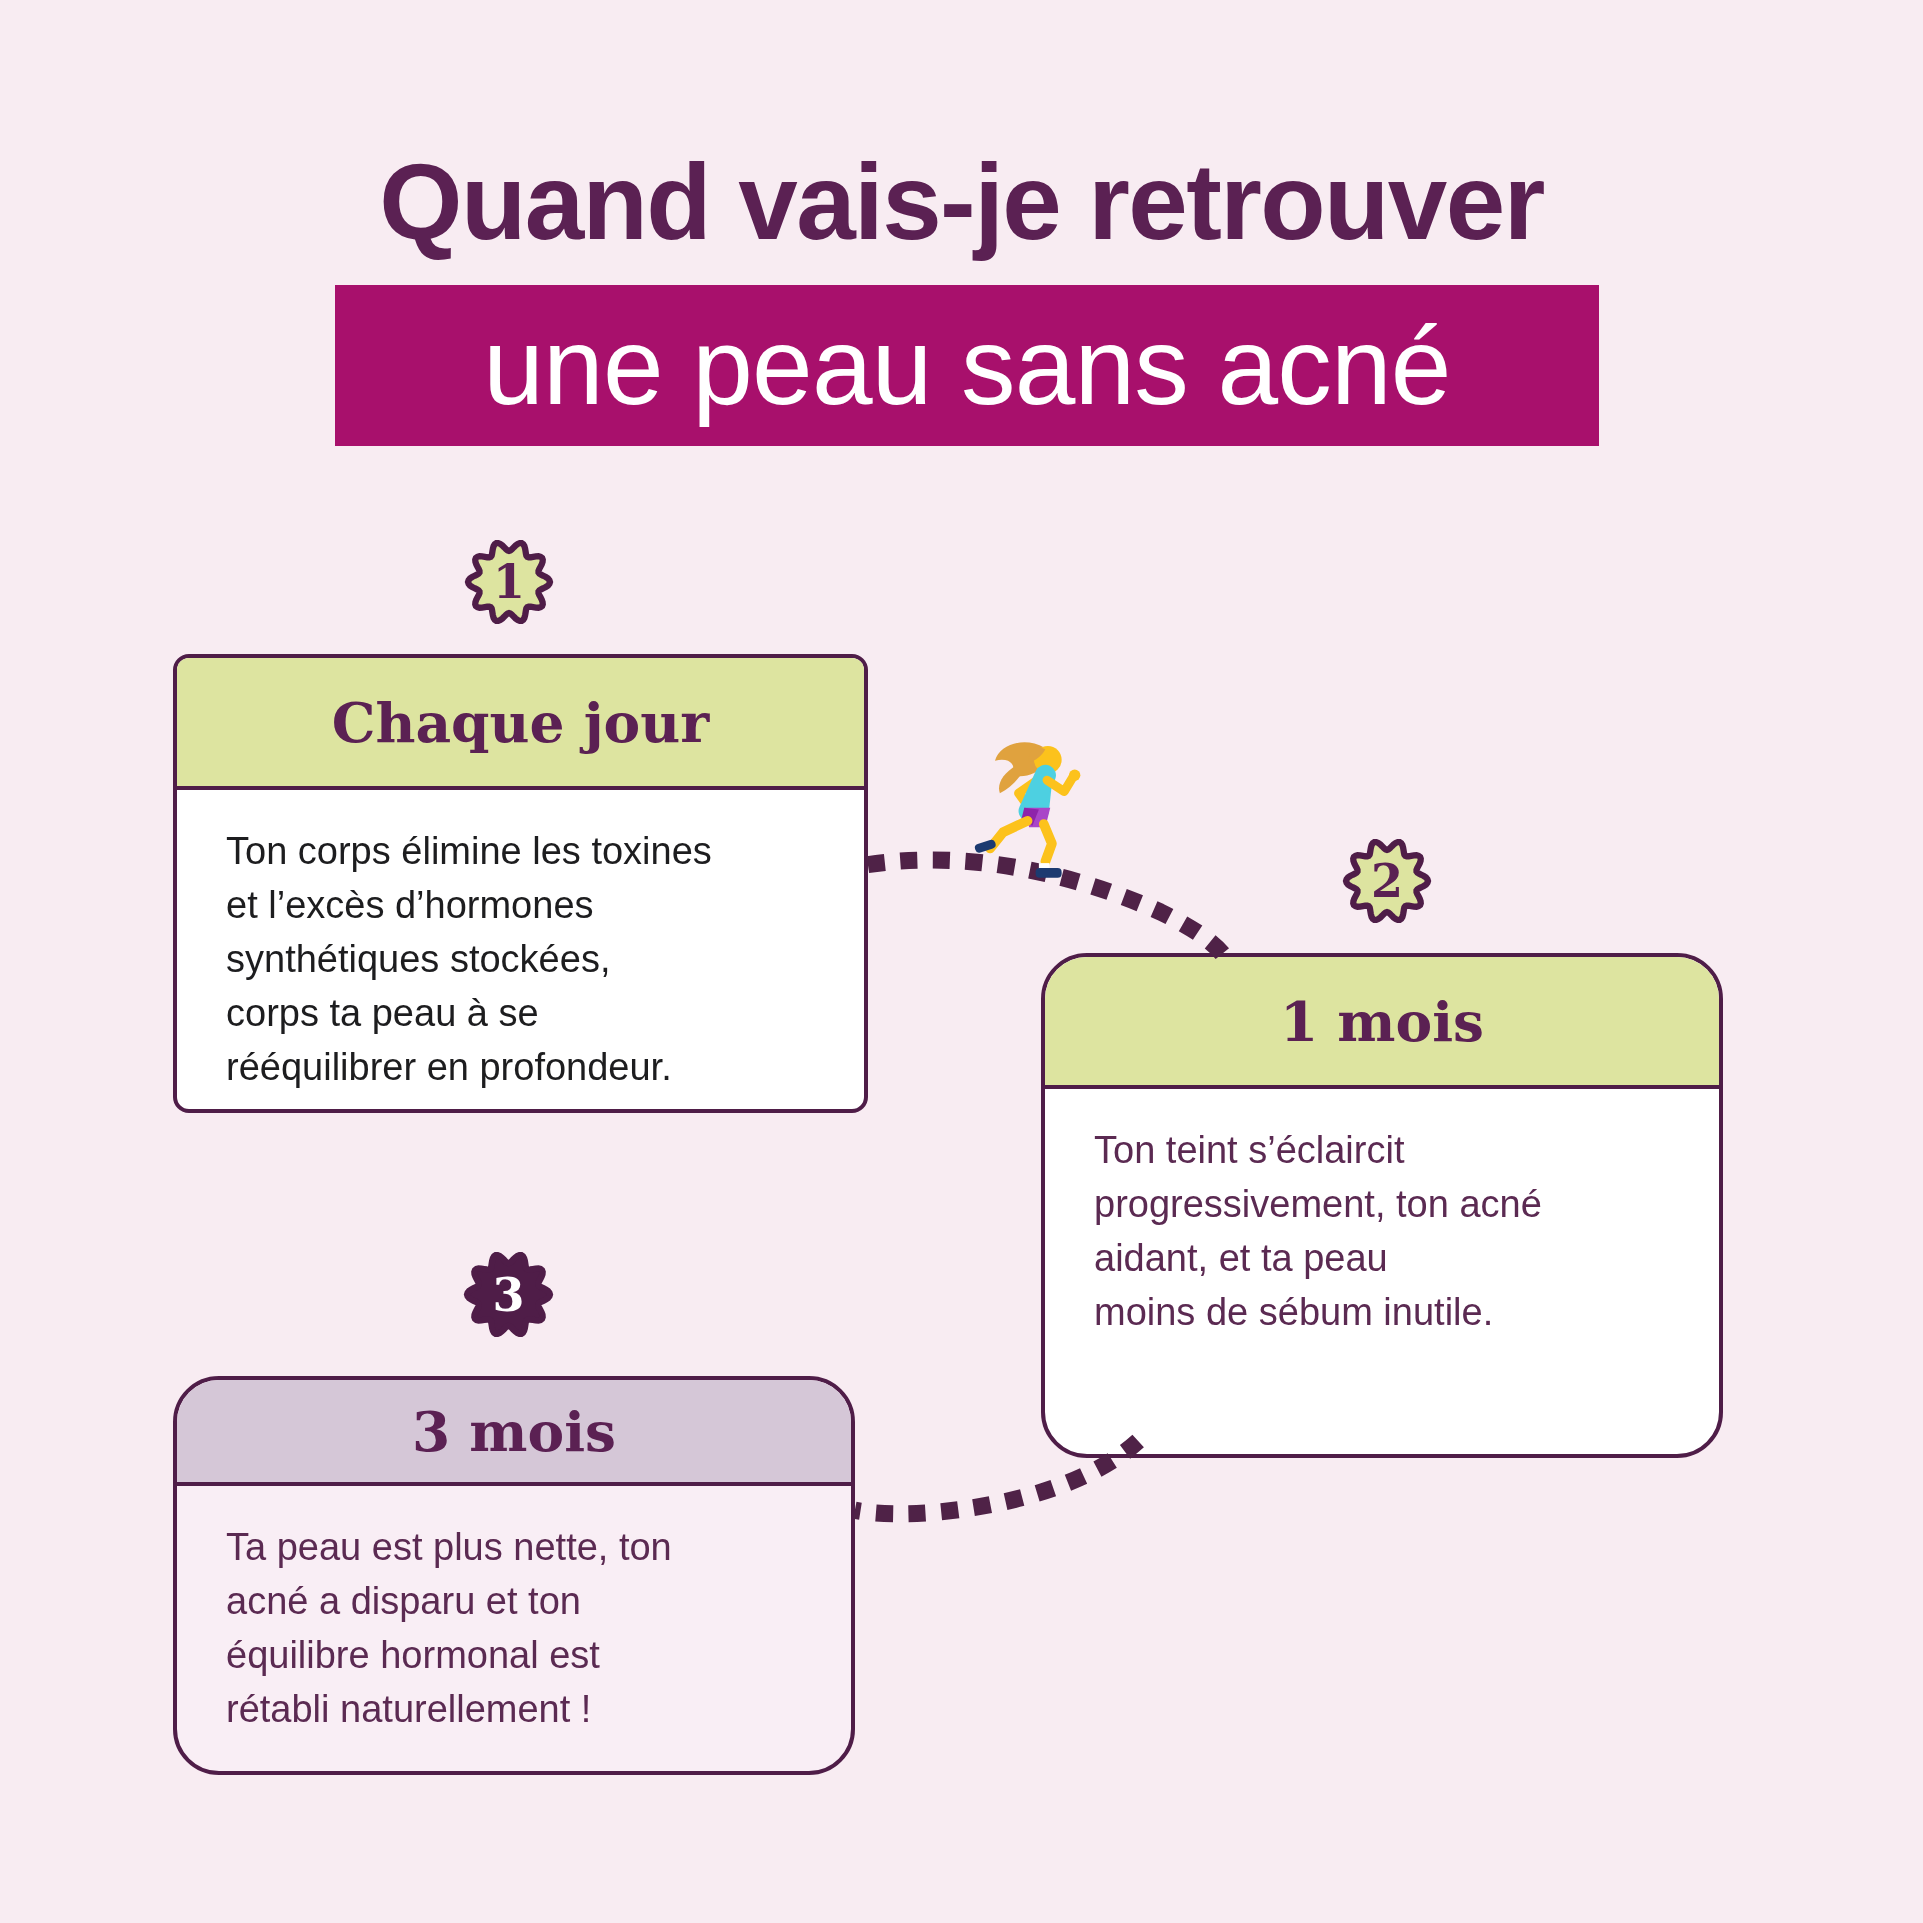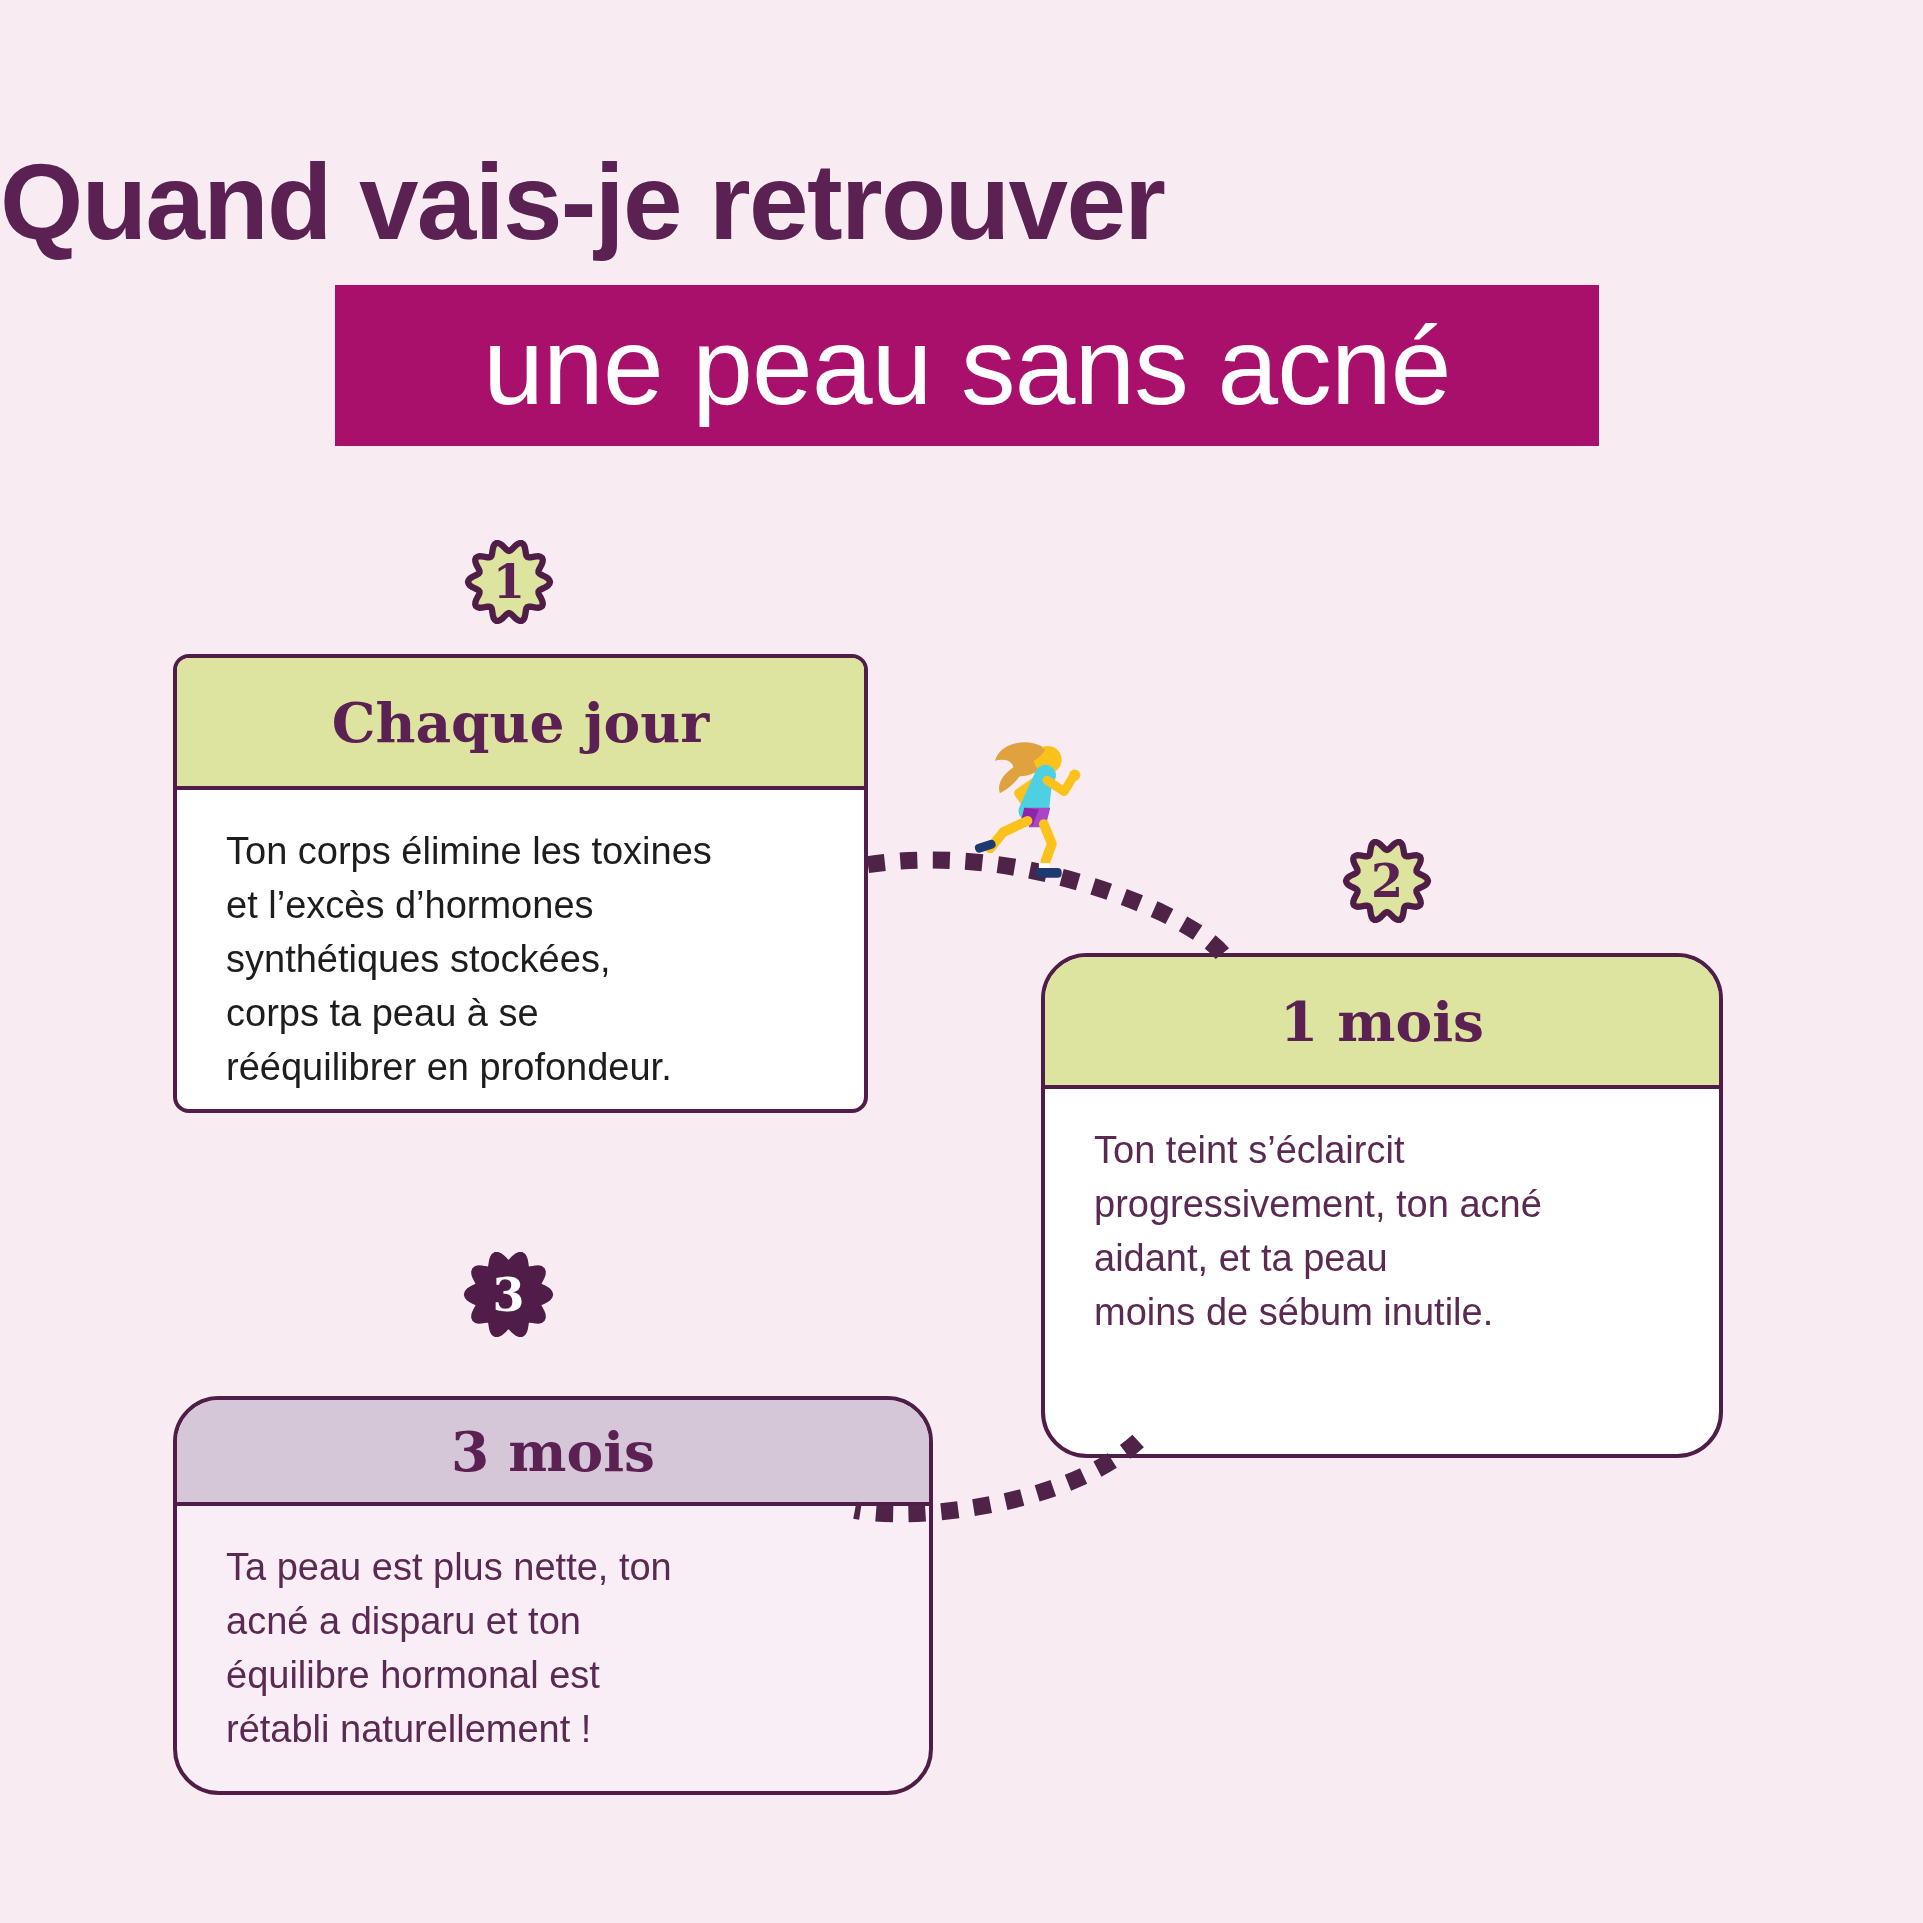--- a/index.html
+++ b/index.html
@@ -5,20 +5,21 @@
   html,body{margin:0;padding:0;}
   .page{
     position:relative;
     width:1923px;height:1923px;
     overflow:hidden;
     font-family:"Liberation Sans", sans-serif;
   }
   
   .title-line1{
     position:absolute;left:0;top:137px;width:1923px;
+    text-align:center;
     font-size:107px;font-weight:700;letter-spacing:-1.6px;
     line-height:130px;
   }
   .title-banner{
     position:absolute;left:335px;top:285px;width:1264px;height:161px;
     display:flex;align-items:center;justify-content:center;
     font-size:109px;font-weight:400;letter-spacing:-0.8px;
   }
   
   .card{
@@ -41,21 +42,21 @@
   .card .body{
     padding:34px 37px 0 49px;
     font-size:38px;
     line-height:54px;
     color:var(--text-color);
   }
   #card-1{left:173px;top:654px;width:695px;height:459px;border-radius:16px;}
   #card-1 .head{height:128px;}
   #card-2{left:1041px;top:953px;width:682px;height:505px;}
   #card-2 .head{height:128px;}
-  #card-3{left:173px;top:1376px;width:760px;height:399px;margin-top:20px;}
+  #card-3{left:173px;top:1376px;width:682px;height:399px;}
   #card-3 .head{height:102px;}
   
   .badge{position:absolute;}
   .badge svg{display:block;width:100%;height:100%;}
   .badge .num{
     position:absolute;left:0;top:0;width:100%;height:100%;
     display:flex;align-items:center;justify-content:center;
     font-family:"DejaVu Serif", serif;font-weight:700;font-size:46px;
   }
   #badge-1{left:464px;top:537px;width:90px;height:90px;}

